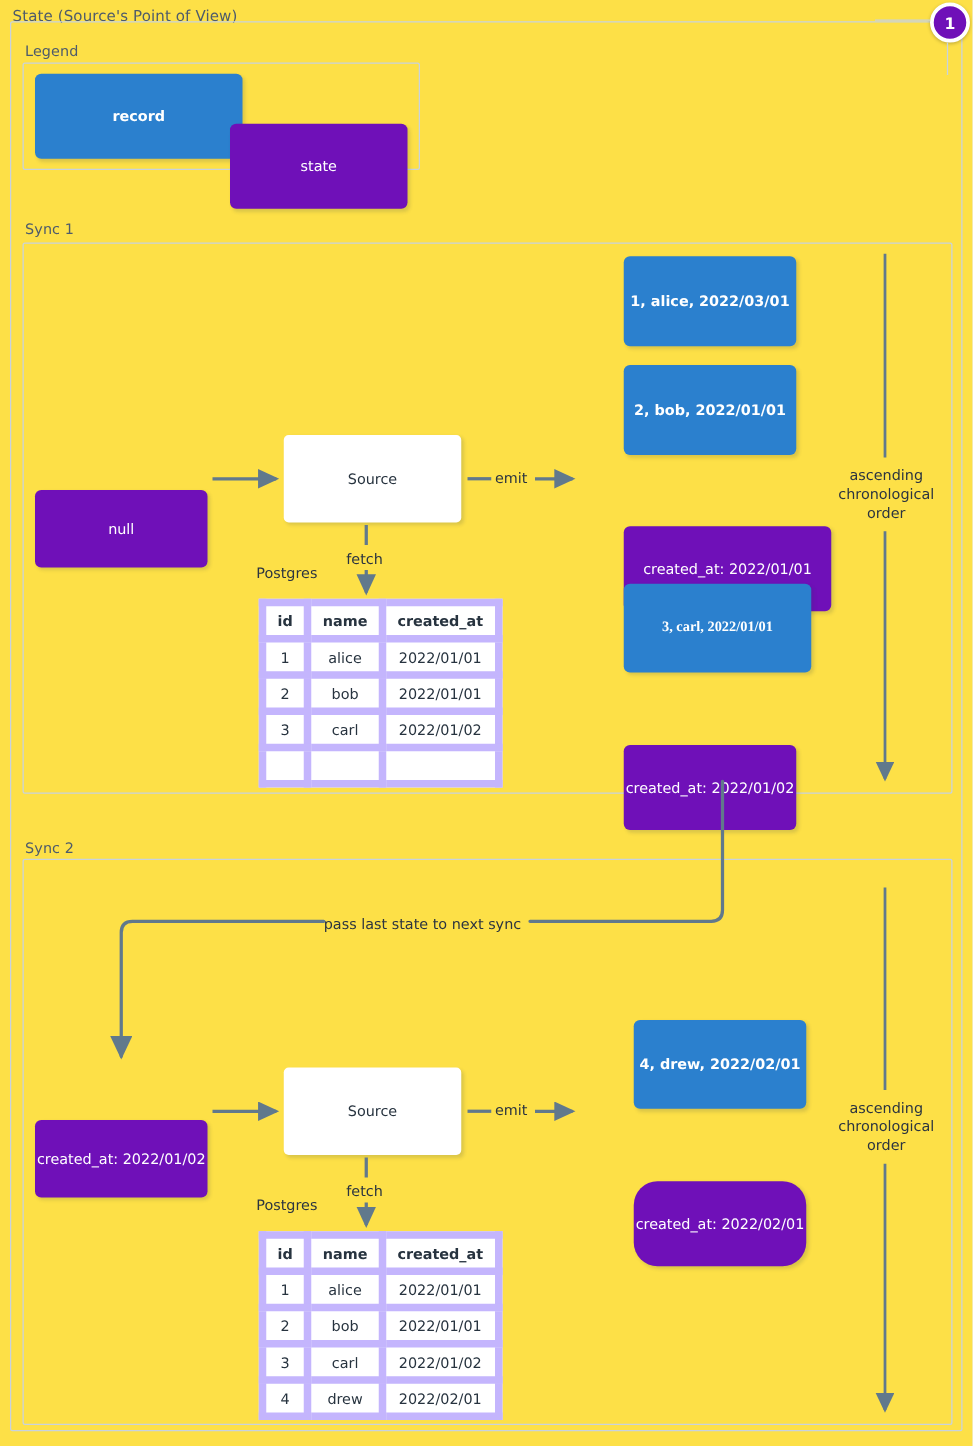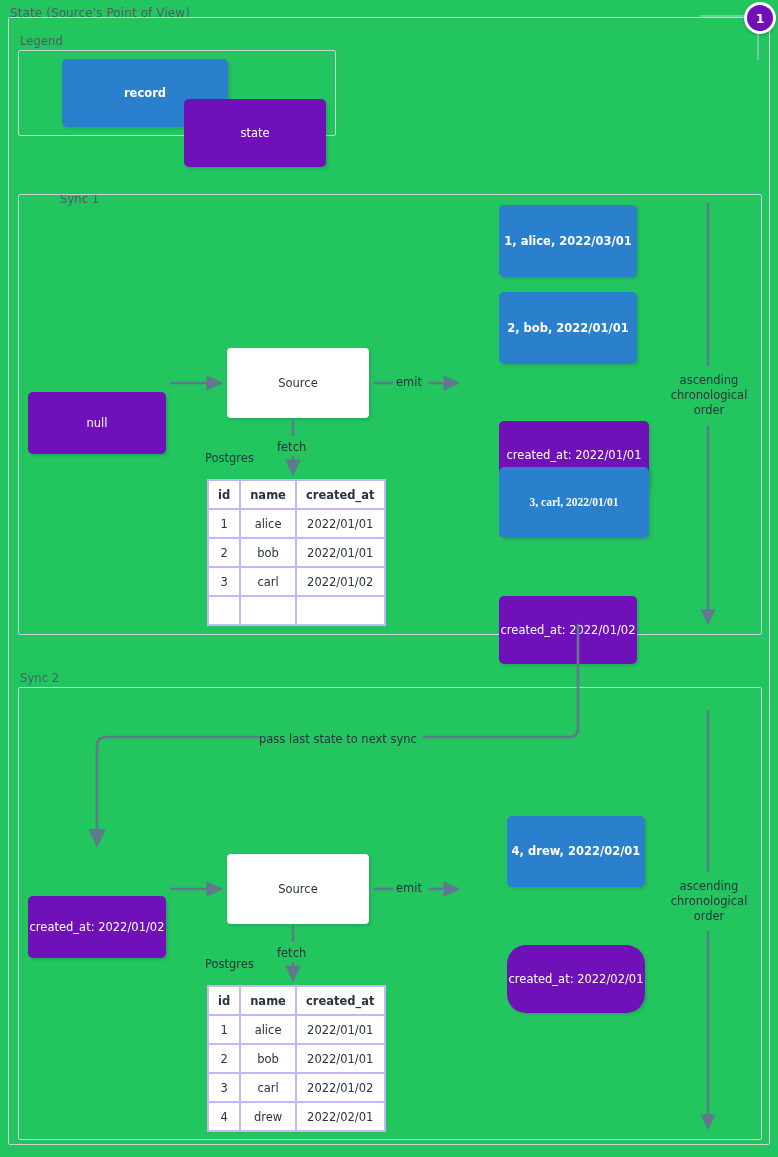--- a/index.html
+++ b/index.html
@@ -5,21 +5,21 @@
   * { box-sizing: border-box; }
   html, body {
     margin: 0; padding: 0;
     background: #eef1f6;
     font-family: "DejaVu Sans", "Liberation Sans", sans-serif;
   }
   #page {
     position: relative;
     width: 778px;
     height: 1157px;
-    background: #22c55e;
+    background: #fde047;
     overflow: hidden;
   }
 
   
   .group-label {
     position: absolute;
     font-size: 11.5px;
     color: #4e5b6b;
     letter-spacing: .1px;
     white-space: nowrap;
@@ -32,21 +32,21 @@
   }
 
   
   #outer-frame { left: 8px; top: 17px; width: 762px; height: 1128px; }
 
   
   #legend-label { left: 20px; top: 34px; }
   #legend-box { left: 18px; top: 50px; width: 318px; height: 86px; }
 
   
-  #sync1-label { left: 20px; top: 192px; margin-left: 40px; }
+  #sync1-label { left: 20px; top: 176px; }
   #sync1-box  { left: 18px; top: 194px; width: 744px; height: 441px; }
   #sync2-label { left: 20px; top: 671px; }
   #sync2-box  { left: 18px; top: 687px; width: 744px; height: 453px; }
 
   
   .node {
     position: absolute;
     display: flex;
     align-items: center;
     justify-content: center;
@@ -73,21 +73,21 @@
 
   
   .pg-table {
     position: absolute;
     border-collapse: collapse;
     background: #ffffff;
     font-size: 11.5px;
     color: #27333f;
   }
   .pg-table td, .pg-table th {
-    border: 2px solid #c4b5fd;
+    border: 6px solid #c4b5fd;
     height: 29px;
     padding: 0 9px;
     text-align: center;
     font-weight: normal;
     white-space: nowrap;
   }
   .pg-table th { font-weight: bold; }
   .pg-table .c-id { width: 31px; }
   .pg-table .c-name { width: 54px; }
   .pg-table .c-date { width: 88px; }
@@ -117,21 +117,21 @@
 
   <div class="group-label" style="left:10px; top:6px; font-size:12px;">State (Source's Point of View)</div>
 
   <div class="group-box" id="outer-frame"></div>
 
   <div id="badge">1</div>
 
   <div class="group-label" id="legend-label">Legend</div>
   <div class="group-box" id="legend-box"></div>
 
-  <div class="node record" style="left:28px; top:59px; width:166px; height:68px;margin-left:34px;">record</div>
+  <div class="node record" style="left:28px; top:59px; width:166px; height:68px;">record</div>
   <div class="node state" style="left:184px; top:59px; width:142px; height:68px;">state</div>
 
   <div class="group-label" id="sync1-label">Sync 1</div>
   <div class="group-box" id="sync1-box"></div>
 
   <div class="node state" style="left:28px; top:352px; width:138px; height:62px;text-align:center;">null</div>
 
   <div class="node plain" style="left:227px; top:348px; width:142px; height:70px;">Source</div>
 
   <div class="ftext left" style="left:205px; top:451px;">Postgres</div>
@@ -165,21 +165,21 @@
       <tr>
         <td></td>
         <td></td>
         <td></td>
       </tr>
     </tbody>
   </table>
 
   <div class="node record" style="left:499px; top:205px; width:138px; height:72px;">1, alice, 2022/03/01</div>
   <div class="node record" style="left:499px; top:292px; width:138px; height:72px;">2, bob, 2022/01/01</div>
-  <div class="node state" style="left:499px; top:381px; width:150px; height:68px;">created_at:
+  <div class="node state" style="left:499px; top:381px; width:166px; height:68px;">created_at:
 2022/01/01</div>
   <div class="node record" style="left:499px; top:467px; width:150px; height:71px;font-family:Liberation Serif, serif;">3, carl, 2022/01/01</div>
   <div class="node state" style="left:499px; top:556px; width:138px; height:68px;">created_at:
 2022/01/02</div>
 
   <div class="ftext" style="left:659px; top:373px; width:100px;">ascending
 chronological
 order</div>
 
   <div class="group-label" id="sync2-label">Sync 2</div>

